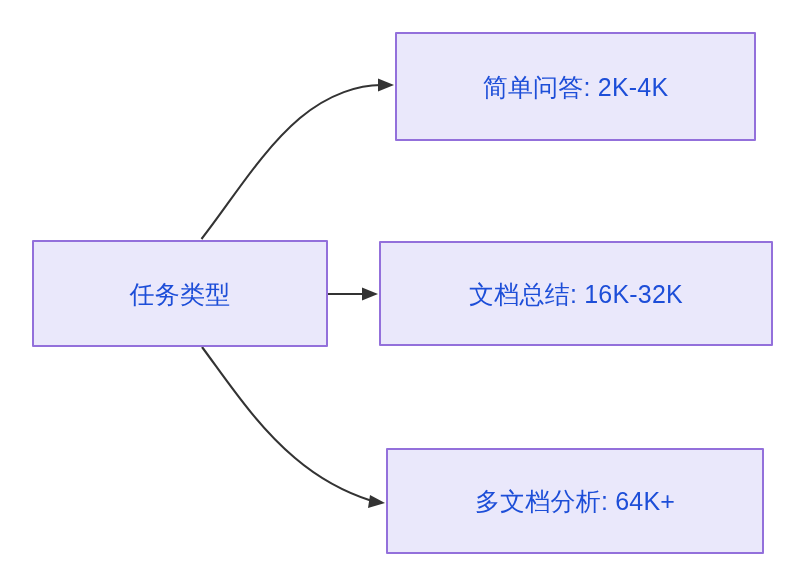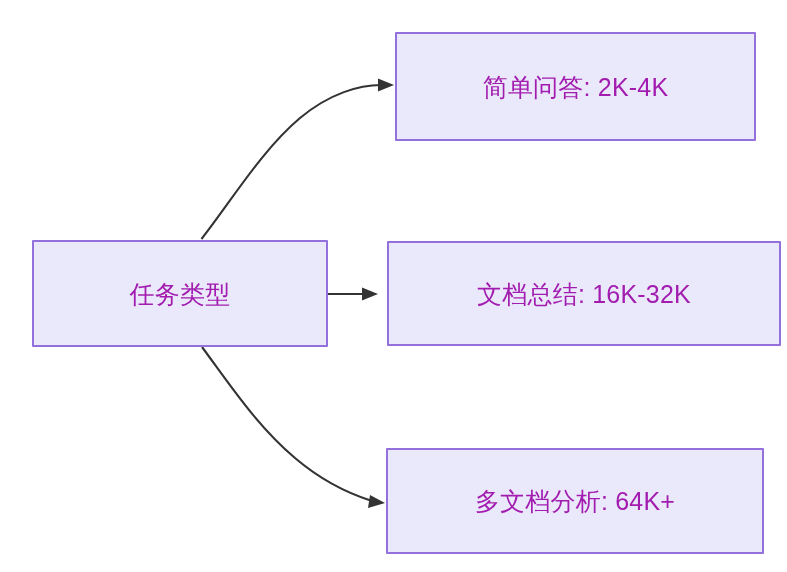--- a/index.html
+++ b/index.html
@@ -34,42 +34,42 @@
     position: absolute;
     box-sizing: border-box;
     background: #eae8fb;
     border: 2px solid #9370db;
     border-radius: 1px;
     display: flex;
     align-items: center;
     justify-content: center;
   }
   .node-label {
-    color: #a21caf;
+    color: #1d4ed8;
     font-size: 25px;
     font-weight: 400;
     line-height: 1.2;
     letter-spacing: 0.2px;
     white-space: nowrap;
     text-align: center;
   }
   #node-source {
     left: 32px;
     top: 240px;
     width: 296px;
     height: 107px;
   }
   #node-simple-qa {
     left: 395px;
     top: 32px;
     width: 361px;
     height: 109px;
   }
   #node-doc-summary {
-    left: 387px;
+    left: 379px;
     top: 241px;
     width: 394px;
     height: 105px;
   }
   #node-multi-doc {
     left: 386px;
     top: 448px;
     width: 378px;
     height: 106px;
   }

